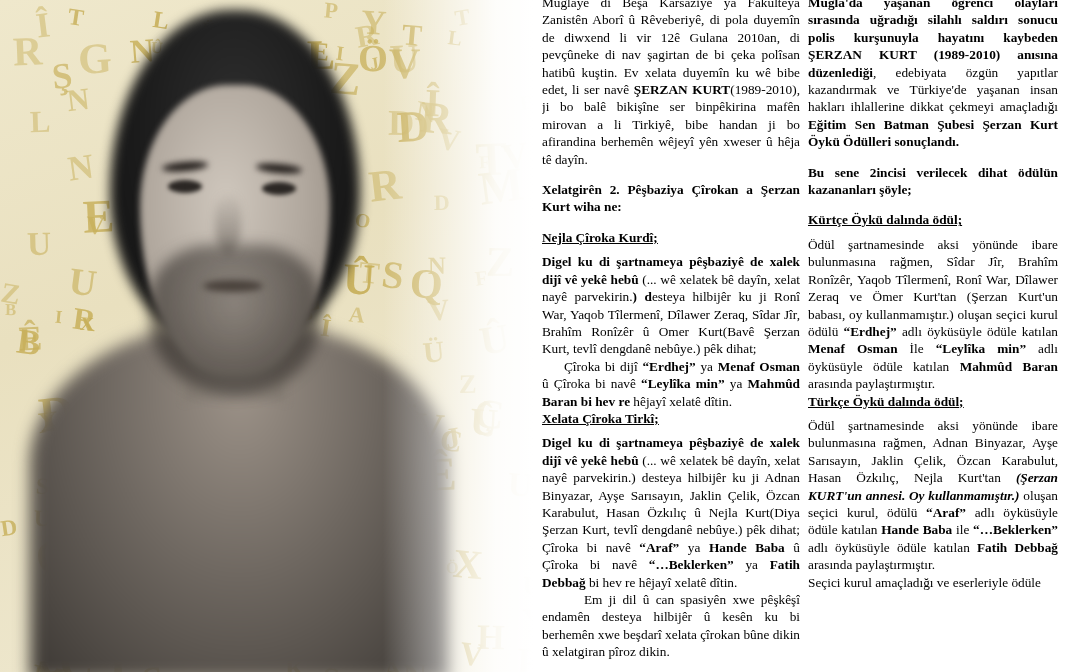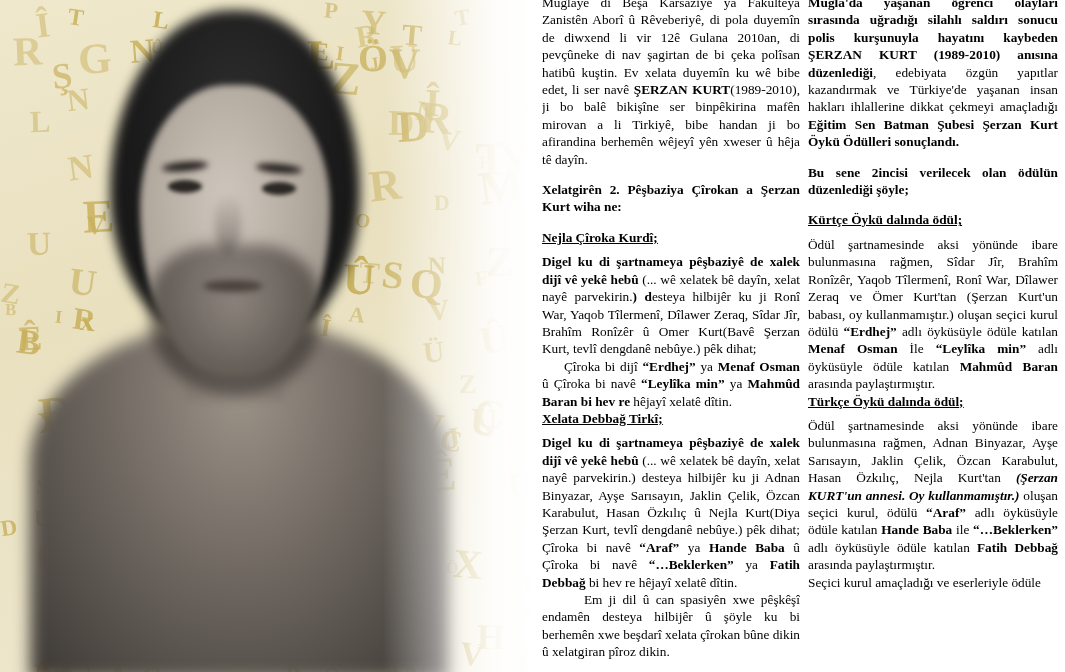--- a/index.html
+++ b/index.html
@@ -348,30 +348,30 @@
 
 <div id="col-middle">
     <p><span>Muğlayê di Beşa Karsaziyê ya Fakulteya Zanistên Aborî û Rêveberiyê, di pola duyemîn de diwxend li vir 12ê Gulana 2010an, di pevçûneke di nav şagirtan de bi çeka polîsan hatibû kuştin. Ev xelata duyemîn ku wê bibe edet, li ser navê </span><span class="b">ŞERZAN KURT</span><span>(1989-2010), ji bo balê bikişîne ser binpêkirina mafên mirovan a li Tirkiyê, bibe handan ji bo afirandina berhemên wêjeyî yên xweser û hêja tê dayîn.</span></p>
     <div class="sp"></div>
     <p class="b"><span class="b">Xelatgirên 2. Pêşbaziya Çîrokan a Şerzan Kurt wiha ne:</span></p>
     <div class="sp"></div>
     <p class="bu"><span class="bu">Nejla Çîroka Kurdî;</span></p>
     <div class="sp-sm"></div>
     <p><span class="b">Digel ku di şartnameya pêşbaziyê de xalek dijî vê yekê hebû </span><span>(... wê xelatek bê dayîn, xelat nayê parvekirin.</span><span class="b">) d</span><span>esteya hilbijêr ku ji Ronî War, Yaqob Tîlermenî, Dîlawer Zeraq, Sîdar Jîr, Brahîm Ronîzêr û Omer Kurt(Bavê Şerzan Kurt, tevlî dengdanê nebûye.) pêk dihat;</span></p>
     <p class="indent"><span>Çîroka bi dijî </span><span class="b">“Erdhej”</span><span>  ya </span><span class="b">Menaf Osman</span><span> û Çîroka bi navê </span><span class="b">“Leylîka min”</span><span>  ya </span><span class="b">Mahmûd Baran bi hev re</span><span> hêjayî xelatê dîtin.</span></p>
-    <p class="bu"><span class="bu">Xelata Debbağ Tirkî;</span></p>
+    <p class="bu"><span class="bu">Xelata Çîroka Tirkî;</span></p>
     <div class="sp-sm"></div>
     <p><span class="b">Digel ku di şartnameya pêşbaziyê de xalek dijî vê yekê hebû </span><span>(... wê xelatek bê dayîn, xelat nayê parvekirin.)</span><span> desteya hilbijêr ku ji Adnan Binyazar, Ayşe Sarısayın, Jaklin Çelik, Özcan Karabulut, Hasan Özkılıç û Nejla Kurt(Diya Şerzan Kurt, tevlî dengdanê nebûye.) pêk dihat; Çîroka bi navê </span><span class="b">“Araf”</span><span>  ya </span><span class="b">Hande Baba</span><span> û Çîroka bi navê </span><span class="b">“…Beklerken”</span><span>  ya </span><span class="b">Fatih Debbağ</span><span> bi hev re hêjayî xelatê dîtin.</span></p>
-    <p class="indent-lg"><span>Em ji dil û can spasiyên xwe pêşkêşî endamên desteya hilbijêr û şöyle ku bi berhemên xwe beşdarî xelata çîrokan bûne dikin û xelatgiran  pîroz dikin.</span></p>
+    <p class="indent-lg"><span>Em ji dil û can spasiyên xwe pêşkêşî endamên desteya hilbijêr û kesên ku bi berhemên xwe beşdarî xelata çîrokan bûne dikin û xelatgiran  pîroz dikin.</span></p>
   </div>
 
 <div id="col-right">
     <p><span class="b">Muğla'da yaşanan öğrenci olayları sırasında uğradığı silahlı saldırı sonucu polis kurşunuyla hayatını kaybeden </span><span class="b">ŞERZAN KURT</span><span class="b"> (1989-2010) anısına </span><span class="b">düzenlediği</span><span>, edebiyata özgün yapıtlar kazandırmak ve Türkiye'de yaşanan insan hakları ihlallerine dikkat çekmeyi amaçladığı </span><span class="b">Eğitim Sen Batman Şubesi Şerzan Kurt Öykü Ödülleri sonuçlandı.</span></p>
     <div class="sp"></div>
-    <p class="b"><span class="b">Bu sene 2incisi verilecek olan ödülün düzenlediği şöyle;</span></p>
+    <p class="b"><span class="b">Bu sene 2incisi verilecek dihat ödülün kazananları şöyle;</span></p>
     <div class="sp"></div>
     <p class="bu"><span class="bu">Kürtçe Öykü dalında ödül;</span></p>
     <div class="sp-sm"></div>
     <p><span>Ödül şartnamesinde aksi yönünde ibare bulunmasına rağmen, Sîdar Jîr, Brahîm Ronîzêr, Yaqob Tîlermenî, Ronî War, Dîlawer Zeraq ve Ömer Kurt'tan (Şerzan Kurt'un babası, oy kullanmamıştır.) oluşan seçici kurul  ödülü </span><span class="b">“Erdhej”</span><span> adlı öyküsüyle ödüle katılan </span><span class="b">Menaf Osman</span><span> İle </span><span class="b">“Leylîka min”</span><span> adlı öyküsüyle ödüle katılan </span><span class="b">Mahmûd Baran</span><span> arasında paylaştırmıştır.</span></p>
     <p class="bu"><span class="bu">Türkçe Öykü dalında ödül;</span></p>
     <div class="sp-sm"></div>
     <p><span>Ödül  şartnamesinde  aksi  yönünde  ibare bulunmasına rağmen, Adnan Binyazar, Ayşe Sarısayın, Jaklin Çelik, Özcan Karabulut, Hasan Özkılıç, Nejla Kurt'tan </span><span class="bi">(Şerzan KURT'un annesi. Oy kullanmamıştır.)</span><span> oluşan seçici kurul, ödülü </span><span class="b">“Araf”</span><span> adlı öyküsüyle ödüle katılan  </span><span class="b">Hande Baba</span><span> ile </span><span class="b">“…Beklerken”</span><span> adlı öyküsüyle ödüle katılan </span><span class="b">Fatih Debbağ</span><span> arasında paylaştırmıştır.</span></p>
     <p><span>Seçici kurul amaçladığı ve eserleriyle ödüle</span></p>
   </div>
 

